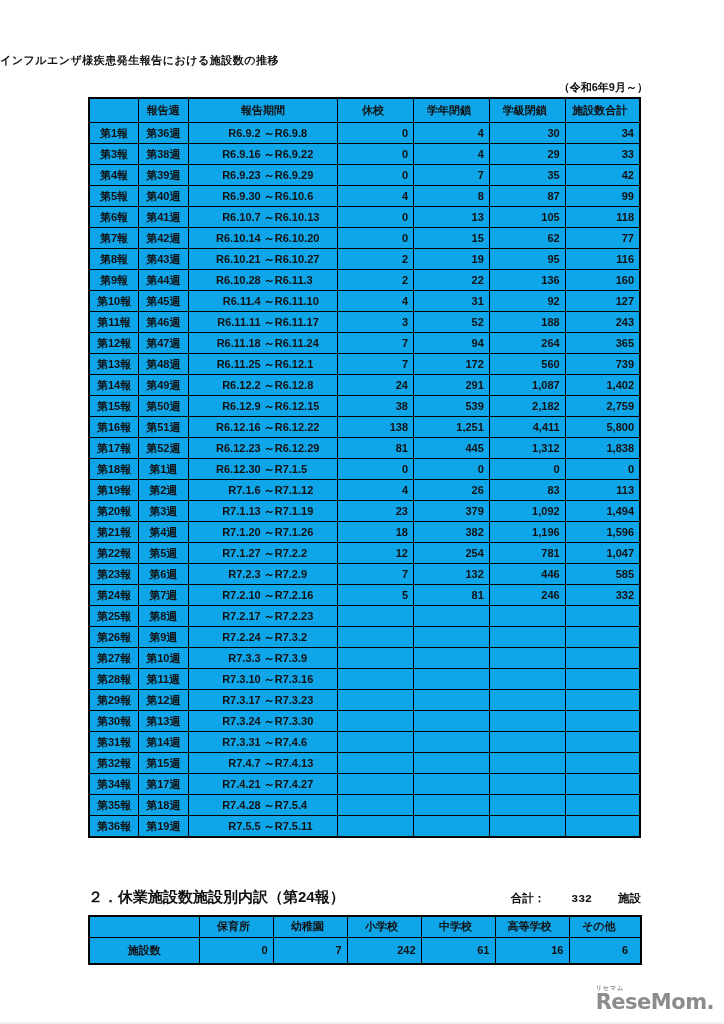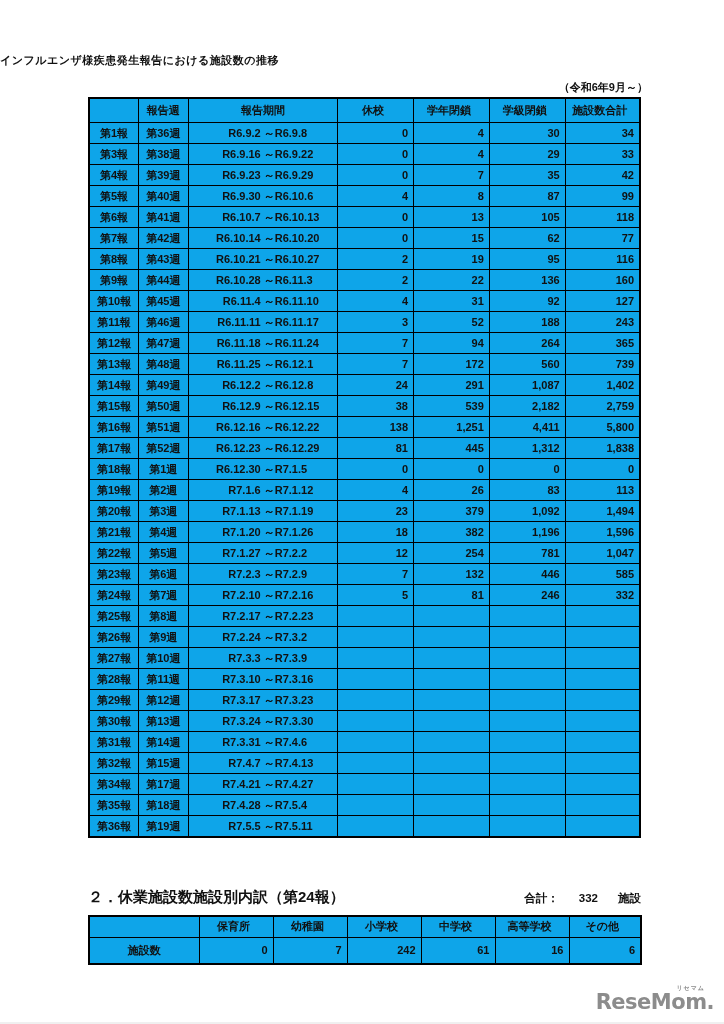--- a/index.html
+++ b/index.html
@@ -31,33 +31,33 @@
   .c-num   { width: 75px;  text-align: right; padding-right: 5px; }
   .c-total { width: 74px;  text-align: right; padding-right: 5px; }
   .c-period .ps { display: inline-block; width: 58%; text-align: right; }
   .c-period .pe { display: inline-block; width: 42%; text-align: left; padding-right: 3px; }
   .sec2-head {
     position: absolute; top: 888px; left: 88px; width: 553px;
     display: flex; justify-content: space-between; align-items: baseline;
   }
   .sec2-head h2 { font-size: 15px; font-weight: bold; }
   .sec2-total { font-size: 11.5px; font-weight: bold; }
-  .sec2-total span { margin-left: 20px; }
+  .sec2-total span { margin-left: 26px; font-family: Liberation Mono, monospace; }
   .t2 {
     position: absolute; top: 915px; left: 88px; width: 553px;
     font-size: 11px; font-weight: bold; border: 2px solid #000;
   }
   .t2 th, .t2 td { border: 1px solid #000; overflow: hidden; white-space: nowrap; }
   .t2 th { height: 21px; text-align: center; font-weight: bold; margin-left: 24px; }
   .t2 td { height: 25px; line-height: 25px; }
   .c2-label { width: 110px; text-align: center; }
   .c2-val   { width: 74px;  text-align: right; padding-right: 5px; }
-  .c2-val-last { width: 72px; text-align: right; padding-right: 5px; }
+  .c2-val-last { width: 72px; text-align: right; padding-right: 12px; }
   .logo {
-    position: absolute; top: 984px; right: 10px; text-align: right; margin-left: 15px;
+    position: absolute; top: 984px; right: 10px; text-align: left; margin-left: 15px;
   }
   .logo .ruby {
     display: block; font-size: 6px; letter-spacing: 1px;
     padding-right: 9px; margin-bottom: -3px; font-weight: bold;
   }
   .logo .logo-text {
     font-family: "DejaVu Sans", "Liberation Sans", sans-serif;
     font-size: 21px; font-weight: bold; letter-spacing: -0.5px;
   }
 </style>

